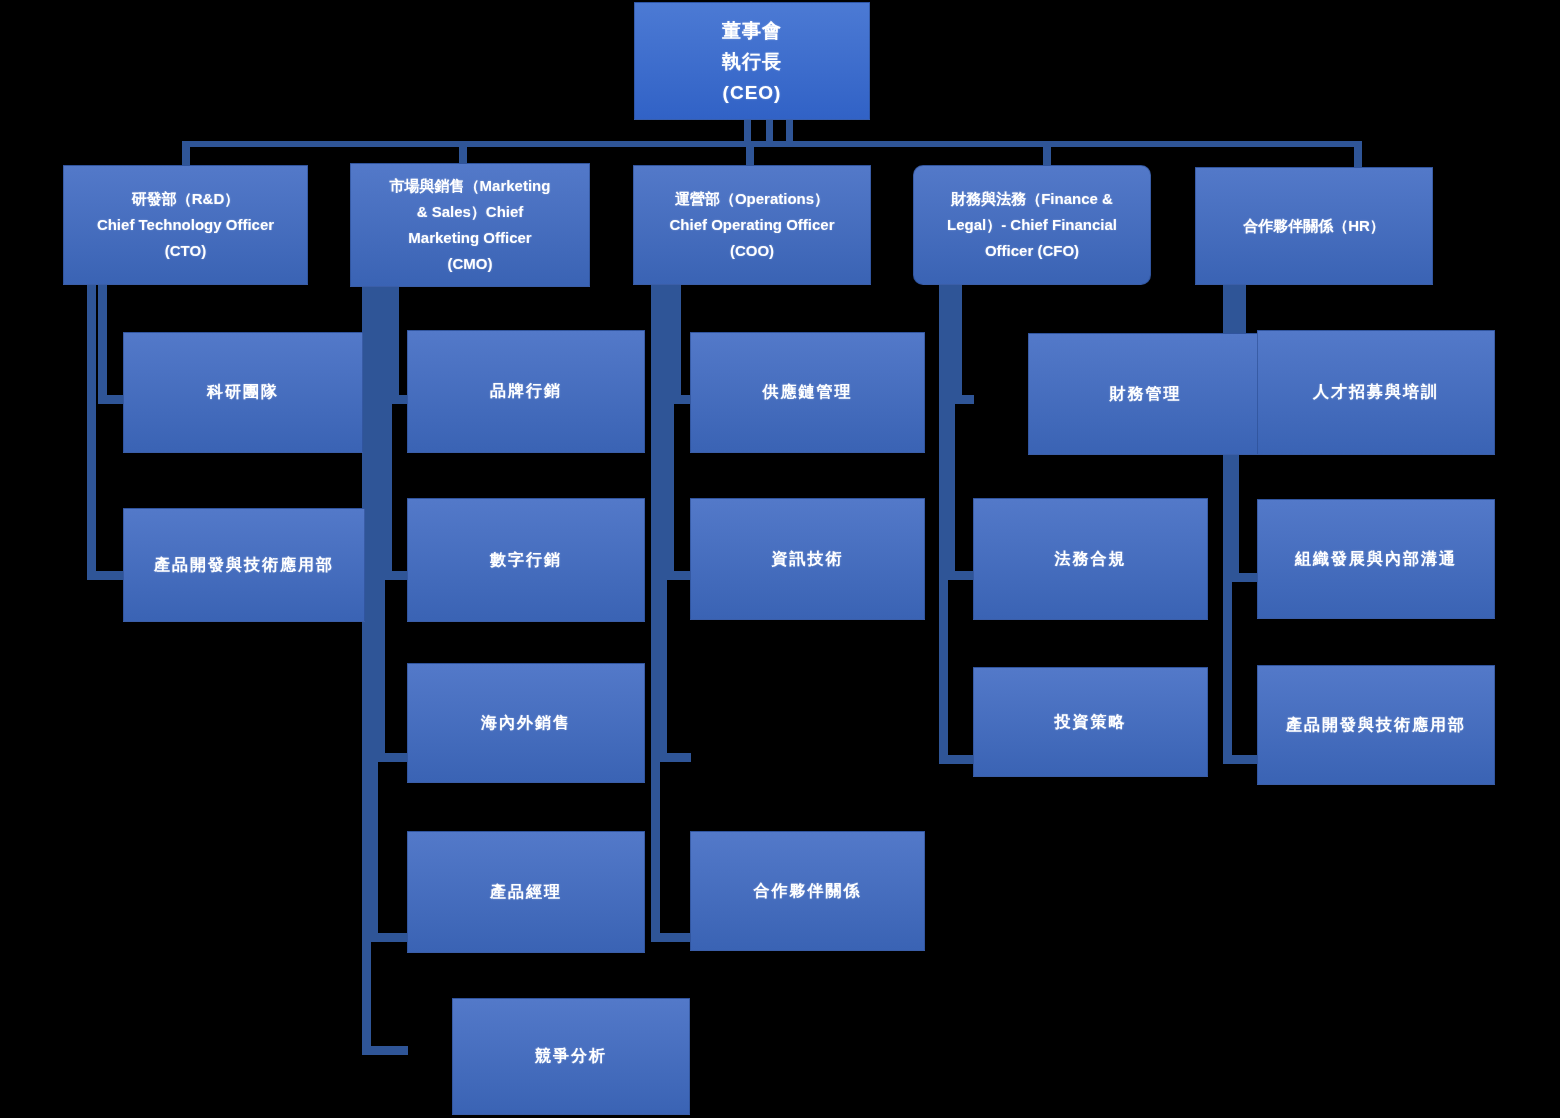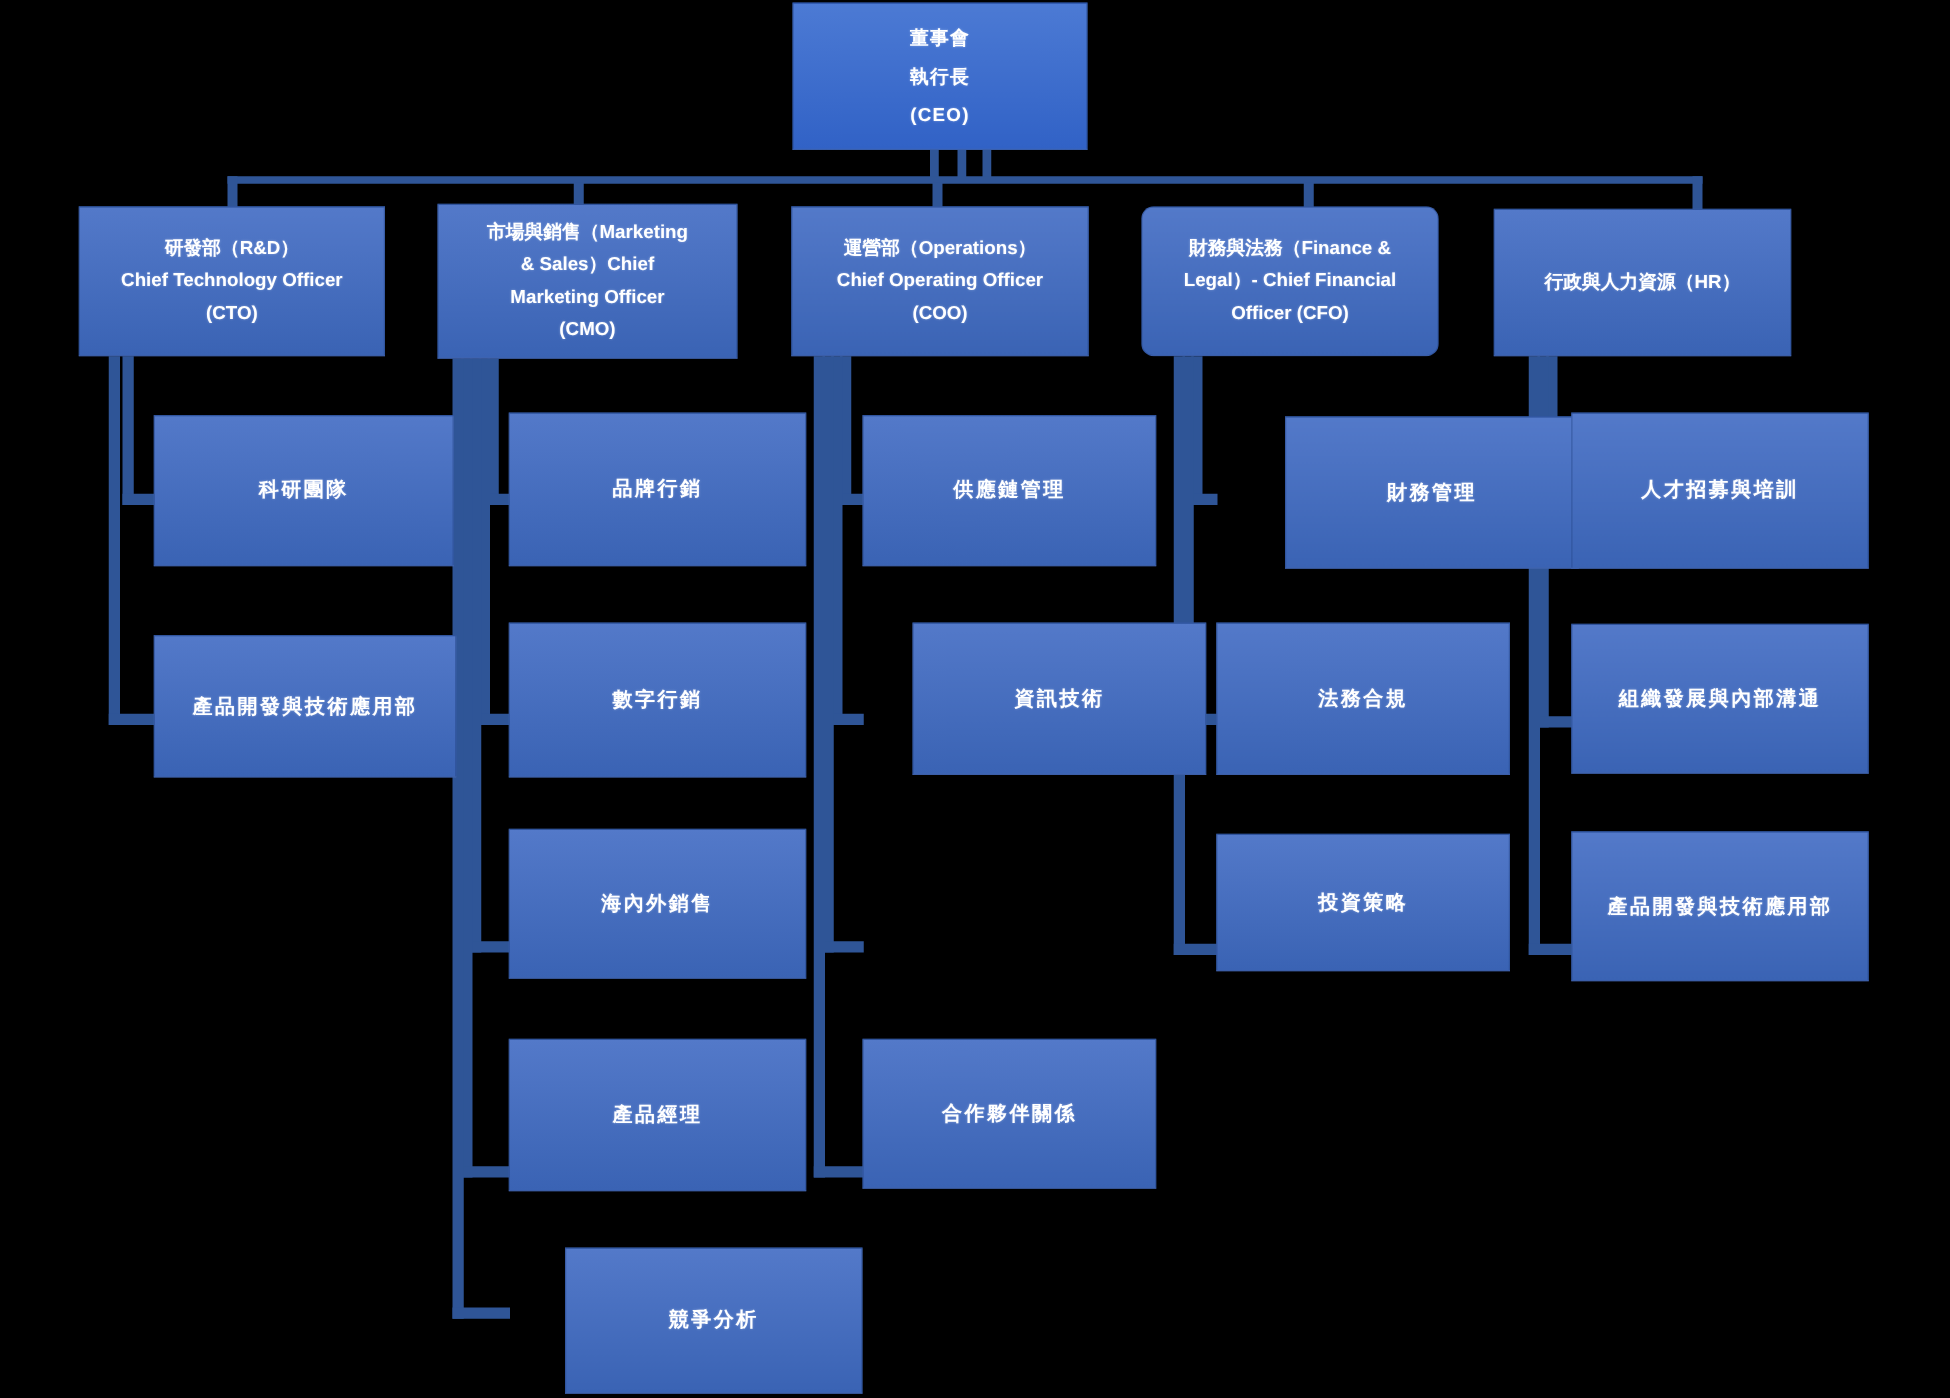--- a/index.html
+++ b/index.html
@@ -17,21 +17,21 @@
     color:#ffffff;
     font-weight:bold;
     white-space:pre-line;
     background:linear-gradient(180deg,#5379c9 0%,#3a63b4 100%);
     border:1px solid rgba(40,72,140,0.55);
     box-sizing:border-box;
     text-shadow:0 0 2px rgba(220,230,255,0.45);
   }
   .node.root{
     background:linear-gradient(180deg,#4c7ad4 0%,#3162c6 100%);
-    font-size:15px;line-height:31px;letter-spacing:1px;
+    font-size:19px;line-height:31px;letter-spacing:1px;
   }
   .node.dept{
     font-size:15px;line-height:26px;
     padding:0 6px;
   }
   .node.leaf{
     font-size:16px;letter-spacing:2px;
   }
   .connector{
     position:absolute;
@@ -104,33 +104,33 @@
   <div class="node dept" style="left:350px;top:163px;width:240px;height:124px;">市場與銷售（Marketing
 &amp; Sales）Chief
 Marketing Officer
 (CMO)</div>
   <div class="node dept" style="left:633px;top:165px;width:238px;height:120px;">運營部（Operations）
 Chief Operating Officer
 (COO)</div>
   <div class="node dept" style="left:913px;top:165px;width:238px;height:120px;border-radius:10px;">財務與法務（Finance &amp;
 Legal）- Chief Financial
 Officer (CFO)</div>
-  <div class="node dept" style="left:1195px;top:167px;width:238px;height:118px;">行政與人力資源（HR）</div>
+  <div class="node dept" style="left:1195px;top:167px;width:238px;height:118px;">合作夥伴關係（HR）</div>
 
   <div class="node leaf" style="left:123px;top:508px;width:242px;height:114px;">產品開發與技術應用部</div>
   <div class="node leaf" style="left:123px;top:332px;width:240px;height:121px;">科研團隊</div>
 
   <div class="node leaf" style="left:407px;top:330px;width:238px;height:123px;">品牌行銷</div>
   <div class="node leaf" style="left:407px;top:498px;width:238px;height:124px;">數字行銷</div>
   <div class="node leaf" style="left:407px;top:663px;width:238px;height:120px;">海內外銷售</div>
   <div class="node leaf" style="left:407px;top:831px;width:238px;height:122px;">產品經理</div>
   <div class="node leaf" style="left:407px;top:998px;width:238px;height:117px;margin-left:45px;">競爭分析</div>
 
   <div class="node leaf" style="left:690px;top:332px;width:235px;height:121px;">供應鏈管理</div>
-  <div class="node leaf" style="left:730px;top:498px;width:235px;height:122px;">資訊技術</div>
+  <div class="node leaf" style="left:690px;top:498px;width:235px;height:122px;">資訊技術</div>
   <div class="node leaf" style="left:690px;top:831px;width:235px;height:120px;">合作夥伴關係</div>
 
   <div class="node leaf" style="left:1028px;top:333px;width:235px;height:122px;">財務管理</div>
   <div class="node leaf" style="left:973px;top:498px;width:235px;height:122px;">法務合規</div>
   <div class="node leaf" style="left:973px;top:667px;width:235px;height:110px;">投資策略</div>
 
   <div class="node leaf" style="left:1257px;top:330px;width:238px;height:125px;">人才招募與培訓</div>
   <div class="node leaf" style="left:1257px;top:499px;width:238px;height:120px;">組織發展與內部溝通</div>
   <div class="node leaf" style="left:1257px;top:665px;width:238px;height:120px;">產品開發與技術應用部</div>
 

